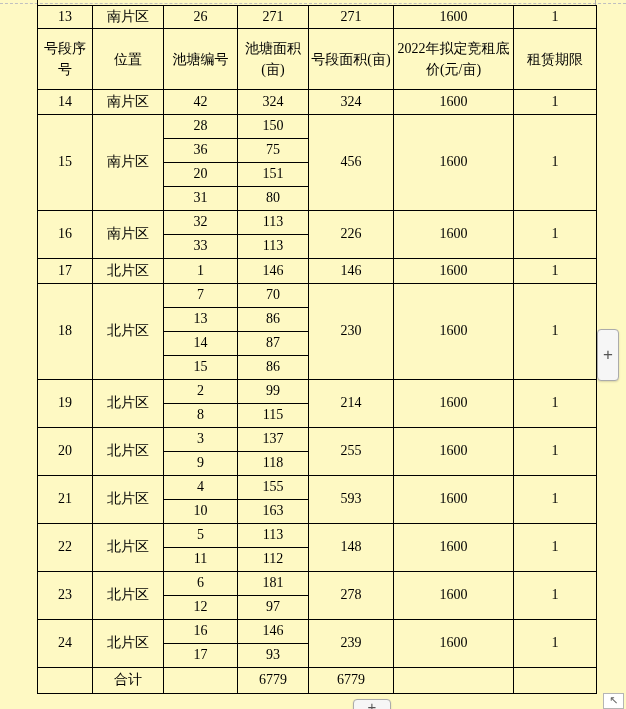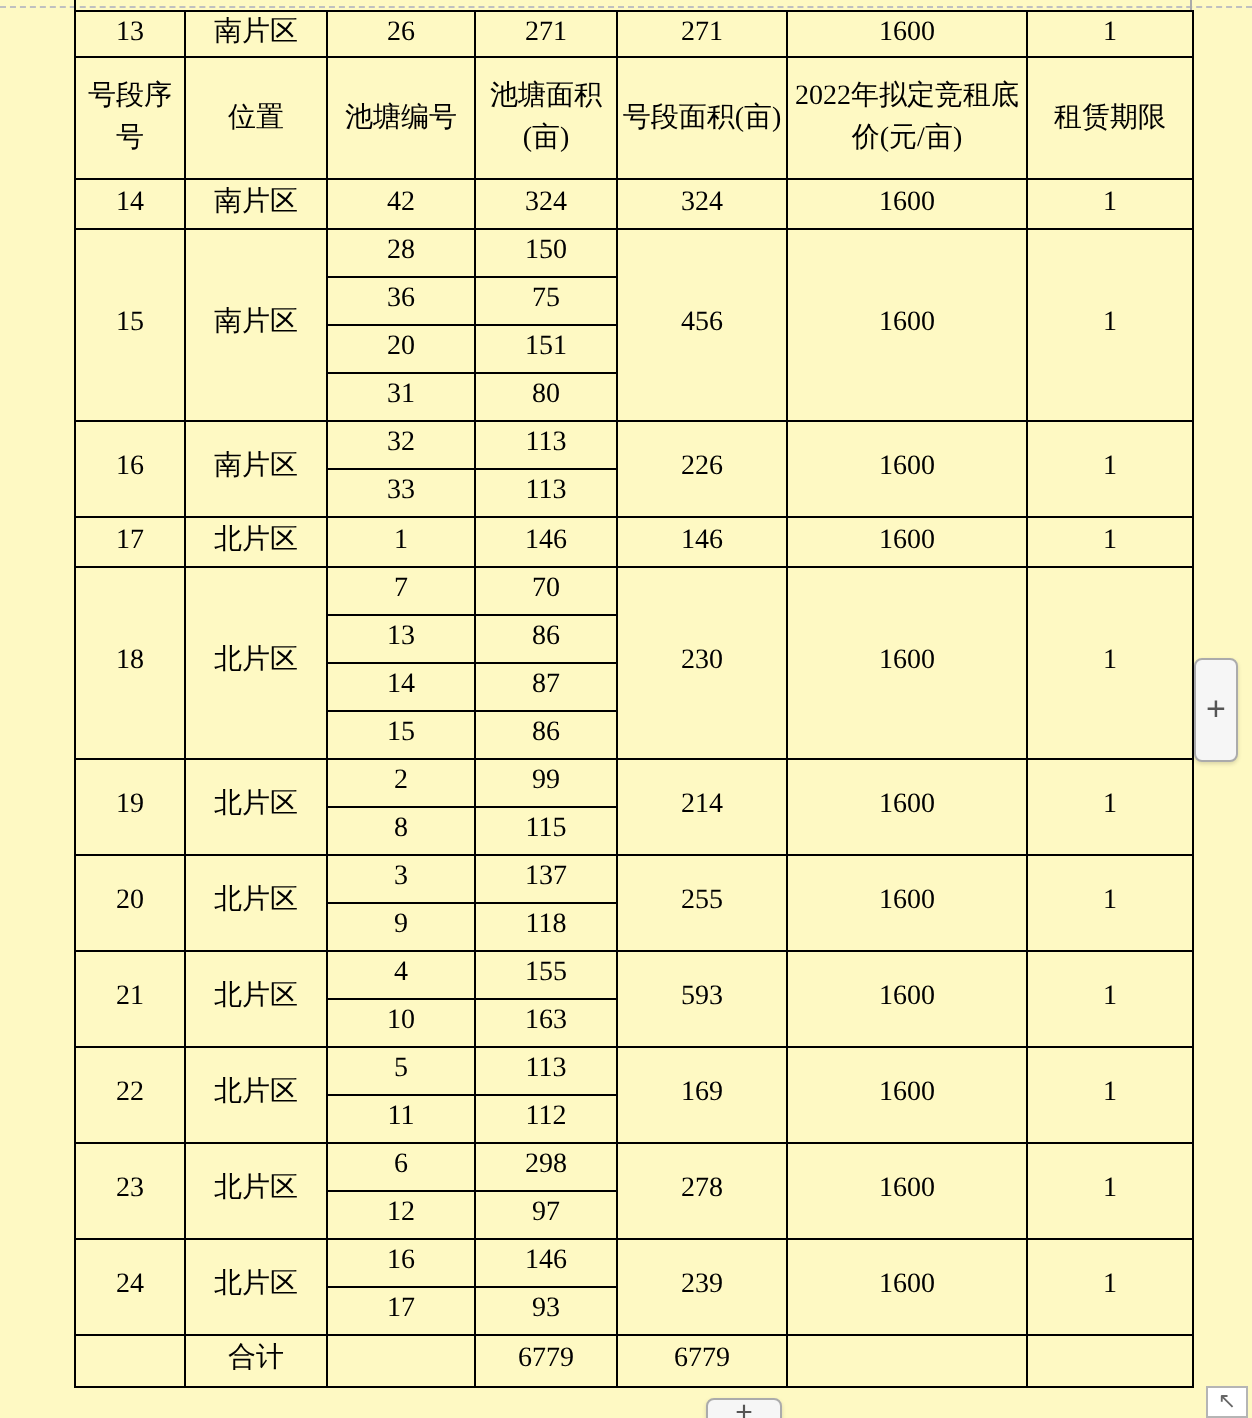--- a/index.html
+++ b/index.html
@@ -216,33 +216,33 @@
         </tr>
         <tr class="r-sub">
           <td>10</td>
           <td>163</td>
         </tr>
         <tr class="r-sub">
           <td rowspan="2">22</td>
           <td rowspan="2">北片区</td>
           <td>5</td>
           <td>113</td>
-          <td rowspan="2">169</td>
+          <td rowspan="2">148</td>
           <td rowspan="2">1600</td>
           <td rowspan="2">1</td>
         </tr>
         <tr class="r-sub">
           <td>11</td>
           <td>112</td>
         </tr>
         <tr class="r-sub">
           <td rowspan="2">23</td>
           <td rowspan="2">北片区</td>
           <td>6</td>
-          <td>298</td>
+          <td>181</td>
           <td rowspan="2">278</td>
           <td rowspan="2">1600</td>
           <td rowspan="2">1</td>
         </tr>
         <tr class="r-sub">
           <td>12</td>
           <td>97</td>
         </tr>
         <tr class="r-sub">
           <td rowspan="2">24</td>

